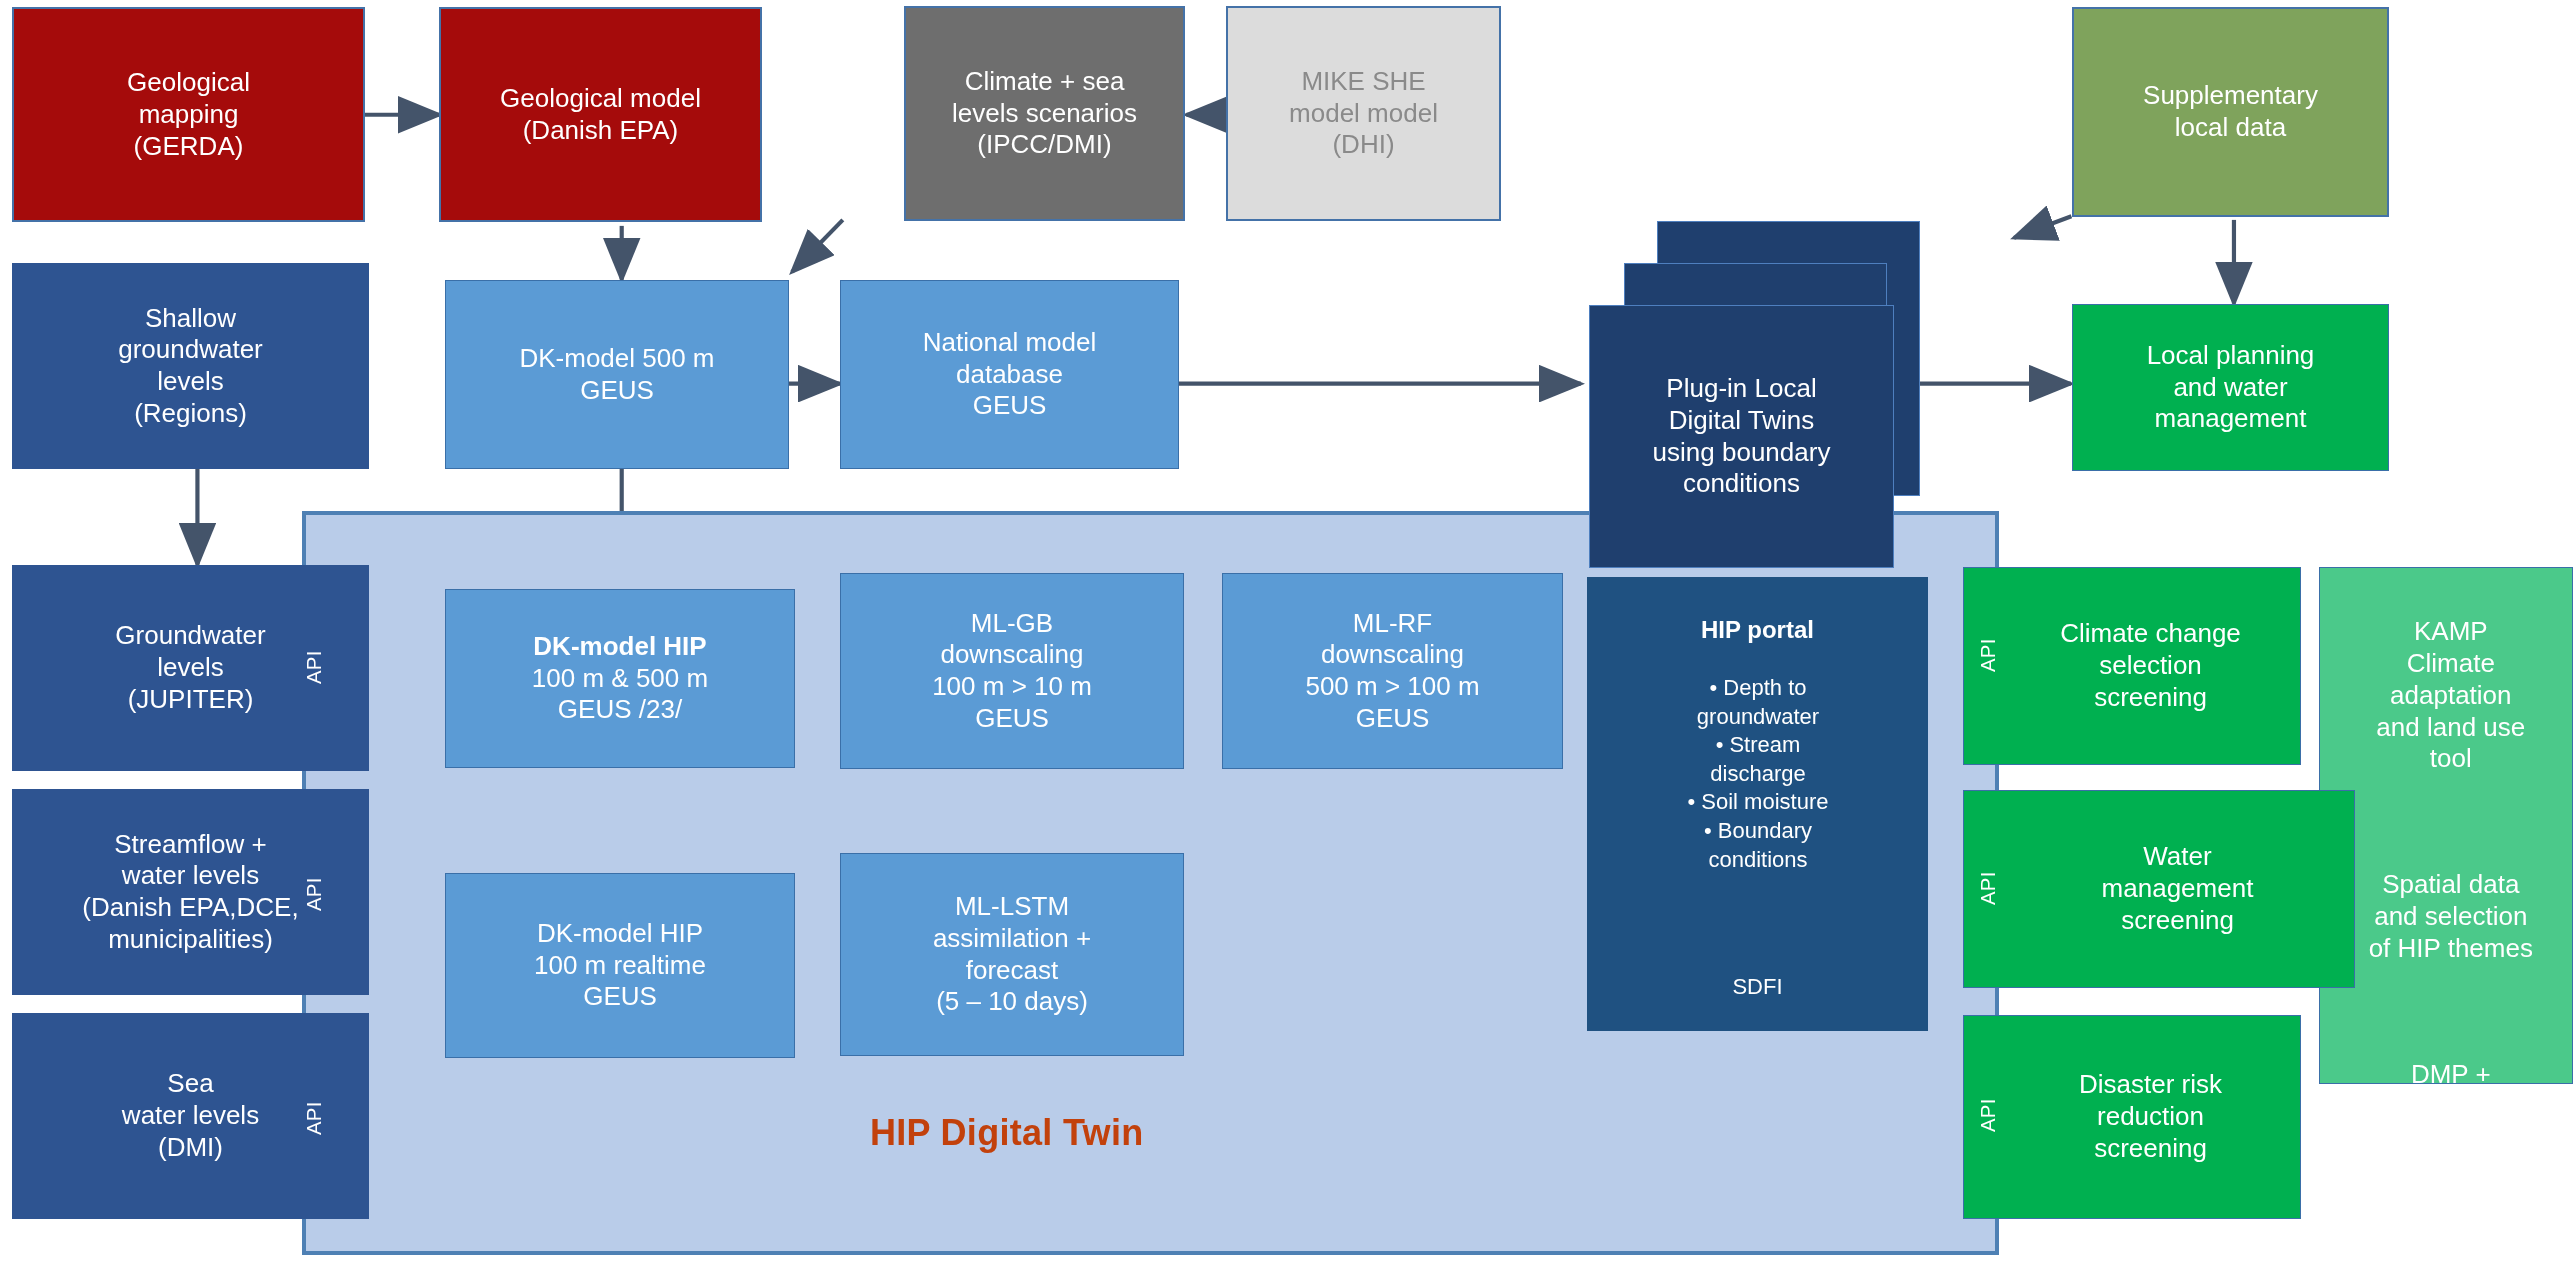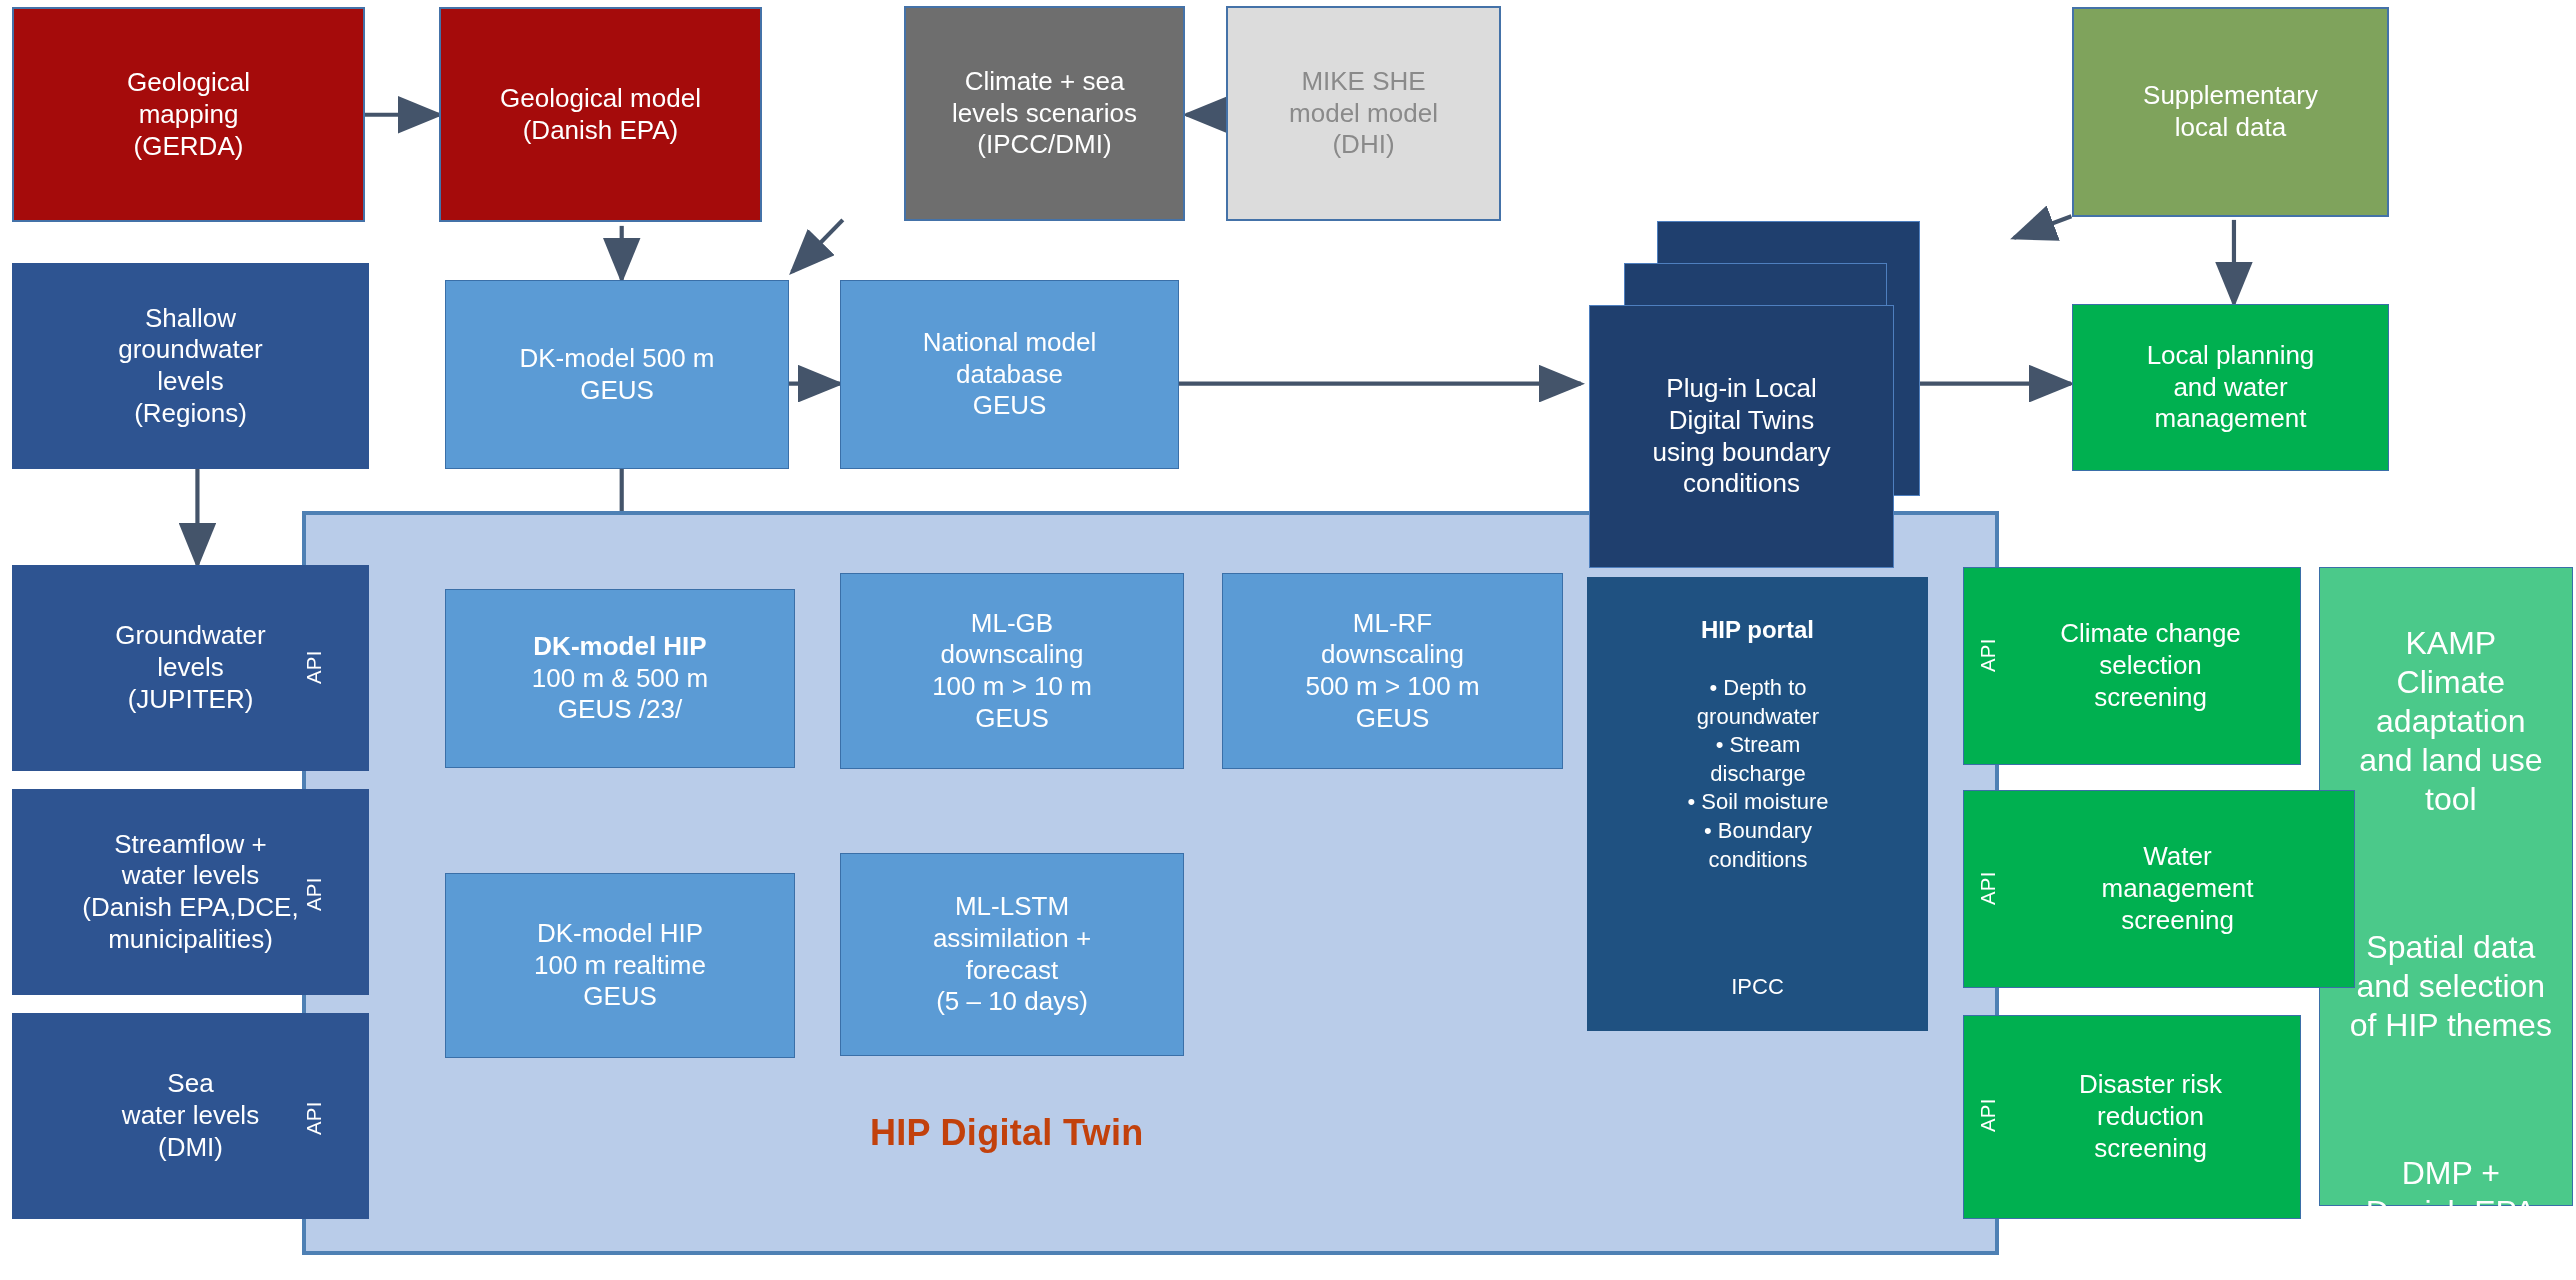--- a/index.html
+++ b/index.html
@@ -197,23 +197,23 @@
 
   <div class="box c-deepnavy" style="left:1587px;top:577px;width:341px;height:454px;border:none;background:#1F5181;"></div>
   <div class="hipportal-title" style="left:1587px;top:616px;width:341px;">HIP portal</div>
   <div class="bullets" style="left:1592px;top:674px;width:332px;white-space:pre-line;">• Depth to
 groundwater
 • Stream
 discharge
 • Soil moisture
 • Boundary
 conditions</div>
-  <div class="sdfi" style="left:1587px;top:974px;width:341px;">IPCC</div>
-
-  <div class="box c-greenlite" style="left:2319px;top:567px;width:254px;height:639px;font-size:32px;align-items:flex-start;">
+  <div class="sdfi" style="left:1587px;top:974px;width:341px;">SDFI</div>
+
+  <div class="box c-greenlite" style="left:2319px;top:567px;width:254px;height:517px;font-size:26px;align-items:flex-start;">
     <div style="width:100%;padding-top:16.7px;">
       <span class="txt">KAMP
 Climate
 adaptation
 and land use
 tool</span>
       <div style="height:31px;"></div>
       <span class="txt">Spatial data
 and selection
 of HIP themes</span>

